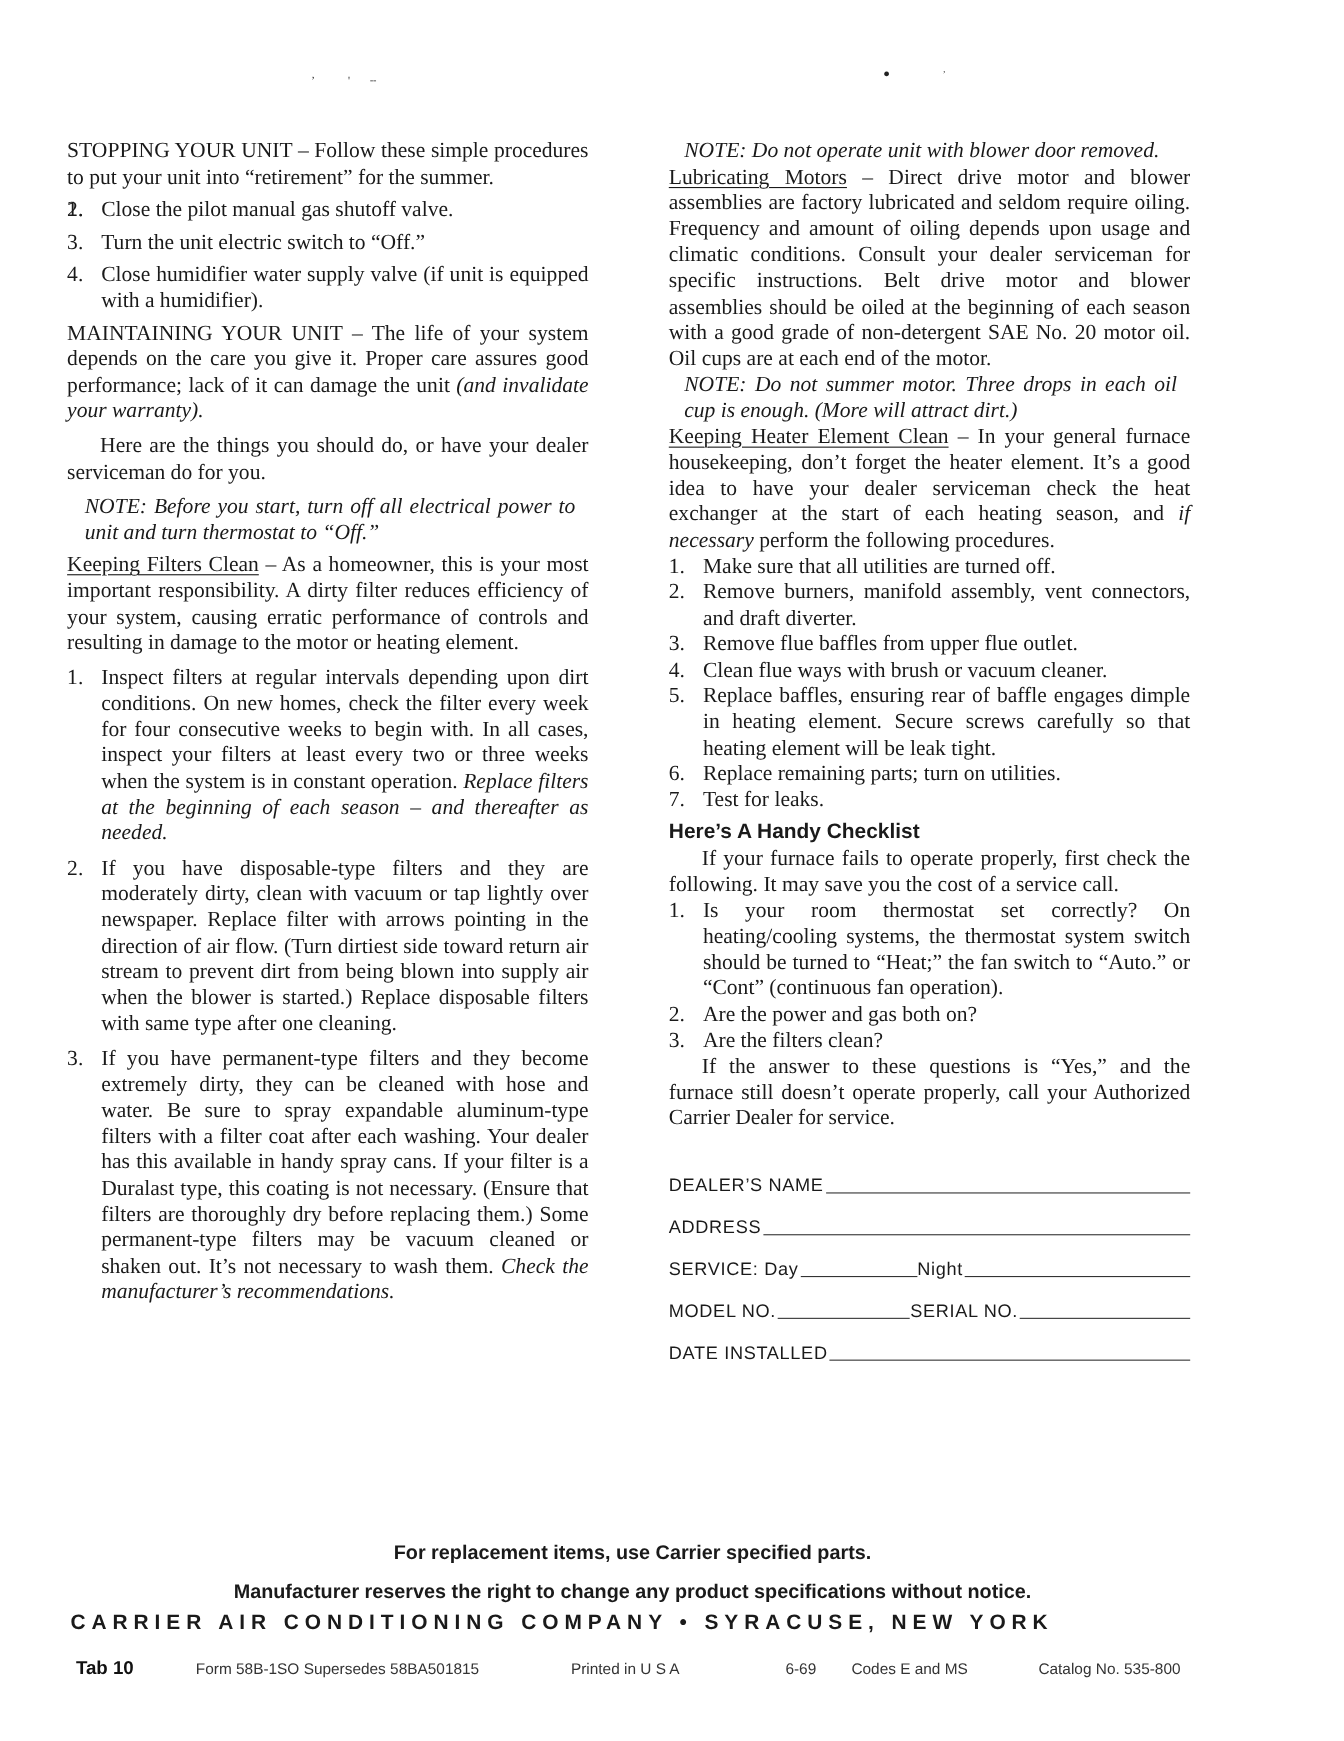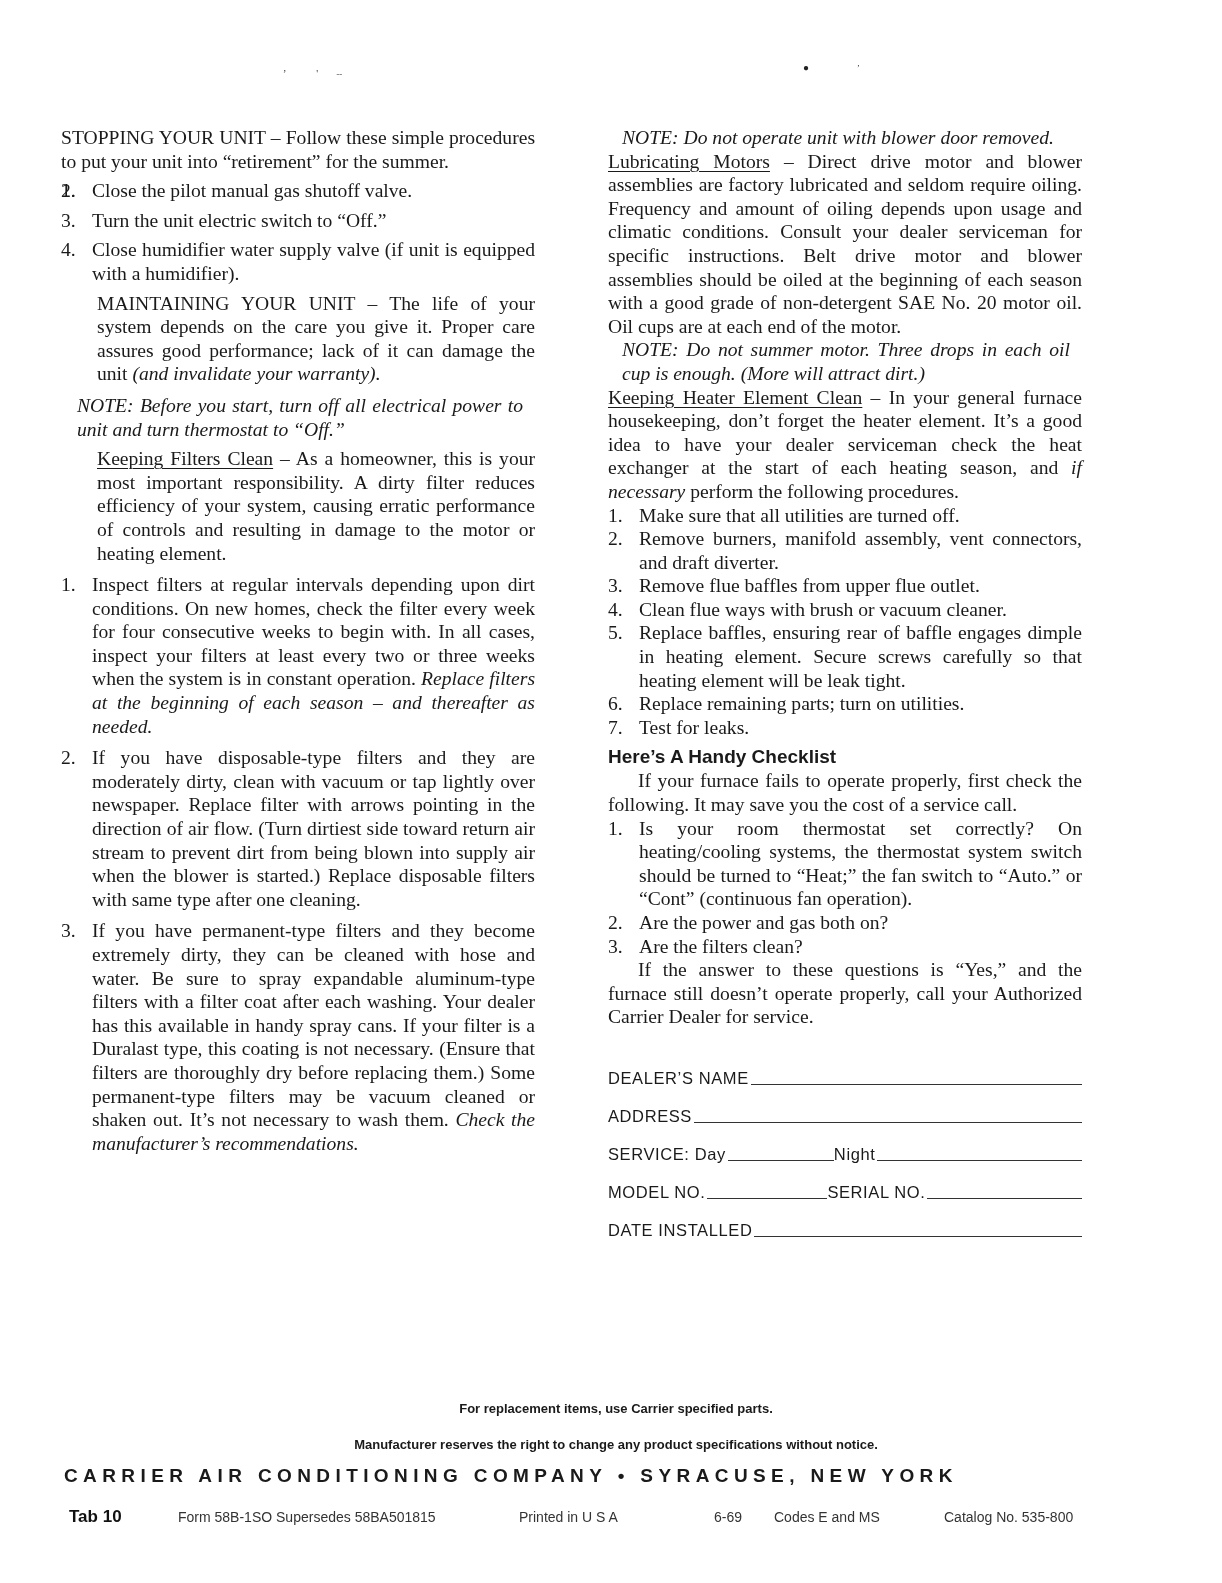--- a/index.html
+++ b/index.html
@@ -3,39 +3,39 @@
 <meta charset="utf-8">
 <style>
   html, body { margin: 0; padding: 0; background: #ffffff; }
   body { width: 1222px; height: 1583px; position: relative; overflow: hidden; color: #1a1a1a; }
   .serif { font-family: "Liberation Serif", "DejaVu Serif", serif; }
   .col { position: absolute; top: 126px; width: 474px; font-size: 19.6px; line-height: 23.6px; }
   .col-left { left: 61px; }
   .col-right { left: 608px; }
   p { margin: 0; text-align: justify; }
   .indent { text-indent: 30px; }
-  .gap { margin-top: 6px; margin-left: 36px; }
+  .gap { margin-top: 6px; }
   .note { padding-left: 16px; padding-right: 12px; font-style: italic; text-align: justify; }
   .note-r { padding-left: 14px; padding-right: 12px; }
   ol { list-style: none; margin: 0; padding: 0; }
   ol li { position: relative; padding-left: 31px; text-align: justify; }
   ol li .num { position: absolute; left: 0; top: 0; }
   ol.spaced li { margin-top: 6px; }
   ol.spaced li:first-child { margin-top: 6px; }
   ol.spaced-lg li { margin-top: 8px; }
   .ul { text-decoration: underline; text-underline-offset: 3px; text-decoration-thickness: 1px; }
   em { font-style: italic; }
   h3 { margin: 6px 0 0 0; font-family: "Liberation Sans", "DejaVu Sans", sans-serif; font-weight: bold; font-size: 19px; line-height: 24px; }
   .form { margin-top: 24px; font-family: "Liberation Sans", "DejaVu Sans", sans-serif; font-size: 16.5px; letter-spacing: 0.6px; }
   .form-row { display: flex; align-items: flex-end; height: 38px; justify-content: center; }
   .form-label { white-space: nowrap; padding-right: 2px; }
   .blank { flex: 1; border-bottom: 1.5px solid #333; height: 18px; margin-bottom: 6px; }
   .blank.fixed { flex: 0 0 auto; }
   .decor { position: absolute; font-size: 10px; color: #222; }
-  .footer-note { position: absolute; left: 0; width: 1150px; text-align: center; font-family: "Liberation Sans", "DejaVu Sans", sans-serif; font-weight: bold; font-size: 13px; padding-left: 41px; }
+  .footer-note { position: absolute; left: 0; width: 1150px; text-align: center; font-family: "Liberation Sans", "DejaVu Sans", sans-serif; font-weight: bold; font-size: 18px; }
   .company { position: absolute; left: 64px; top: 1465px; width: 1020px; font-family: Liberation Sans, sans-serif; font-weight: bold; font-size: 19px; letter-spacing: 5.4px; white-space: nowrap; }
   .bottom-line { position: absolute; top: 1509px; font-family: "Liberation Sans", "DejaVu Sans", sans-serif; font-size: 14px; color: #333; white-space: nowrap; }
   .tab { font-weight: bold; font-size: 17px; color: #111; top: 1507px; }
 </style>
 </head>
 <body>
 
 <div class="decor serif" style="left:283px; top:68px;">ʼ<span style="margin-left:30px">'</span><span style="margin-left:18px">ⵧ</span></div>
 <div class="decor serif" style="left:803px; top:62px;">●<span style="margin-left:48px; font-size:8px;">ʼ</span></div>
 
@@ -46,20 +46,21 @@
     <ol class="spaced">
       <li><span class="num">1.</span></li>
       <li><span class="num">2.</span><span>Close the pilot manual gas shutoff valve.</span></li>
       <li><span class="num">3.</span><span>Turn the unit electric switch to “Off.”</span></li>
       <li><span class="num">4.</span><span>Close humidifier water supply valve (if unit is equipped with a humidifier).</span></li>
     </ol>
   </section>
 
   <section>
     <p class="gap"><span>MAINTAINING YOUR UNIT</span><span> – </span><span>The life of your system depends on the care you give it. Proper care assures good performance; lack of it can damage the unit </span><em>(and invalidate your warranty).</em></p>
+    <p class="indent" style="margin-top:8px;">Here are the things you should do, or have your dealer serviceman do for you.</p>
     <p class="note" style="margin-top:8px;">NOTE: Before you start, turn off all electrical power to unit and turn thermostat to “Off.”</p>
   </section>
 
   <section>
     <p class="gap"><span class="ul">Keeping Filters Clean</span><span> – </span><span>As a homeowner, this is your most important responsibility. A dirty filter reduces efficiency of your system, causing erratic performance of controls and resulting in damage to the motor or heating element.</span></p>
     <ol class="spaced-lg">
       <li><span class="num">1.</span><span>Inspect filters at regular intervals depending upon dirt conditions. On new homes, check the filter every week for four consecutive weeks to begin with. In all cases, inspect your filters at least every two or three weeks when the system is in constant operation. </span><em>Replace filters at the beginning of each season – and thereafter as needed.</em></li>
       <li><span class="num">2.</span><span>If you have disposable-type filters and they are moderately dirty, clean with vacuum or tap lightly over newspaper. Replace filter with arrows pointing in the direction of air flow. (Turn dirtiest side toward return air stream to prevent dirt from being blown into supply air when the blower is started.) Replace disposable filters with same type after one cleaning.</span></li>
       <li><span class="num">3.</span><span>If you have permanent-type filters and they become extremely dirty, they can be cleaned with hose and water. Be sure to spray expandable aluminum-type filters with a filter coat after each washing. Your dealer has this available in handy spray cans. If your filter is a Duralast type, this coating is not necessary. (Ensure that filters are thoroughly dry before replacing them.) Some permanent-type filters may be vacuum cleaned or shaken out. It’s not necessary to wash them. </span><em>Check the manufacturer’s recommendations.</em></li>
     </ol>

